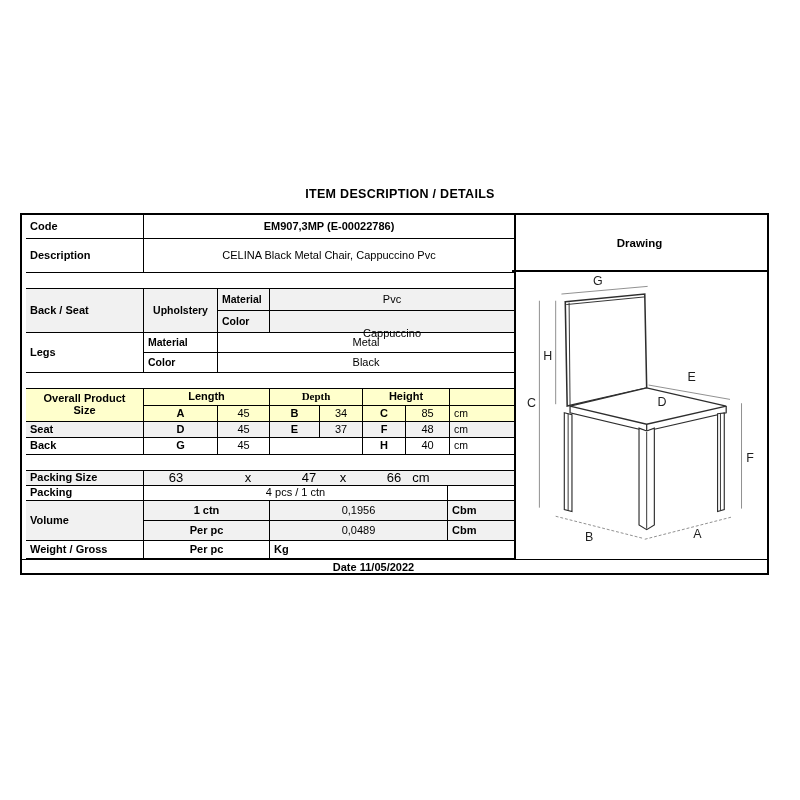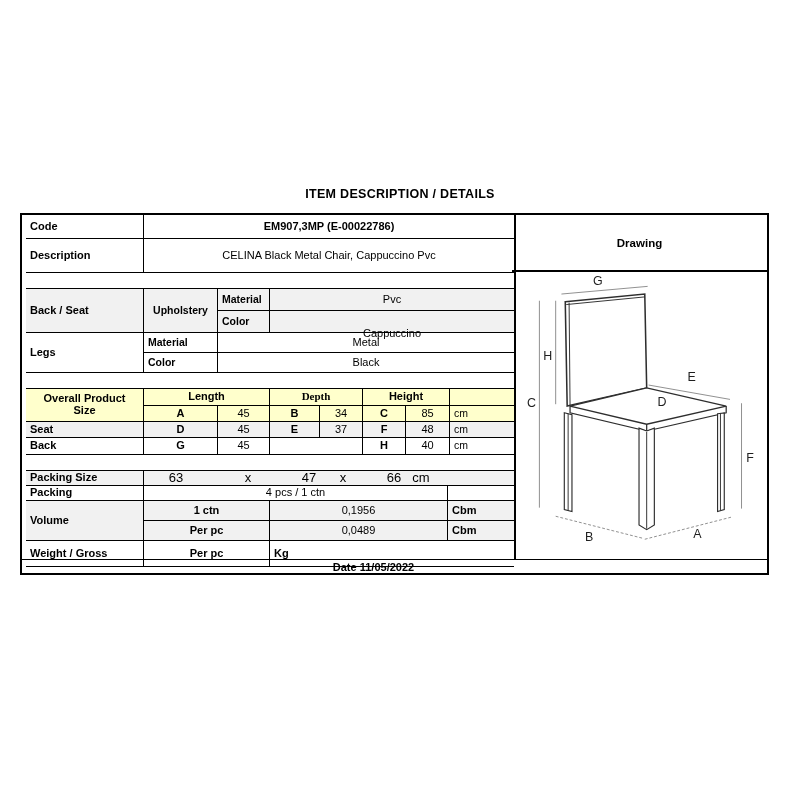--- a/index.html
+++ b/index.html
@@ -30,21 +30,21 @@
   .ctr { justify-content:center; text-align:center; }
   .lab { font-weight:bold; padding-left:4px; }
   .b  { font-weight:bold; }
   .sm { font-size:10.5px; }
   .gray { background:#f1f1f1; }
   .yellow { background:#ffffcc; }
   .stack { display:flex; flex-direction:column; box-sizing:border-box; }
   .subrow { display:flex; box-sizing:border-box; }
   .bb { border-bottom:1px solid #000; }
   .h24{height:24px}.h34{height:34px}.h16{height:16px}.h44{height:44px}
-  .h40{height:40px}.h33{height:33px}.h17{height:17px}.h15{height:15px}.h18{height:26px}
+  .h40{height:40px}.h33{height:33px}.h17{height:17px}.h15{height:15px}.h18{height:18px}
   .w118{width:118px}.w370{width:370px}.w74{width:74px}.w52{width:52px}.w50{width:50px}
   .w43{width:43px}.w44{width:44px}.w64{width:64px}.w126{width:126px}.w93{width:93px}
   .w87{width:87px}.w244{width:244px}.w296{width:296px}.w304{width:304px}
   .w66{width:66px}.w178{width:178px}
   .packtokens { position:relative; width:370px; }
   .packtokens span { position:absolute; top:50%; transform:translate(-50%,-50%); font-size:13px; }
   .drawing-cell {
     position:absolute; left:490px; top:0; width:255px; height:330px; box-sizing:border-box;
   }
   .drawing-header {

